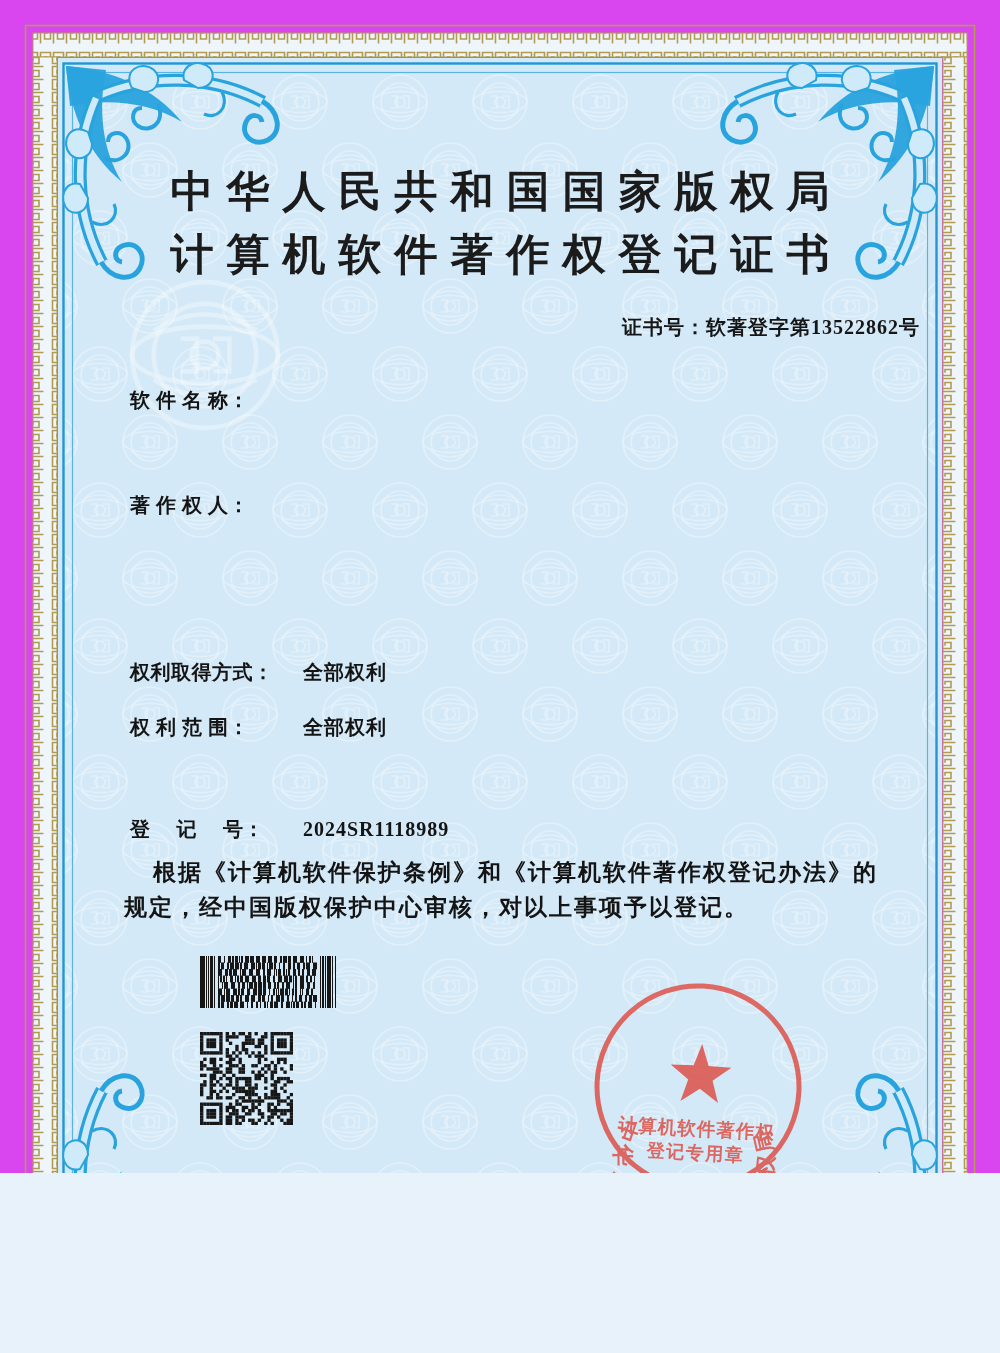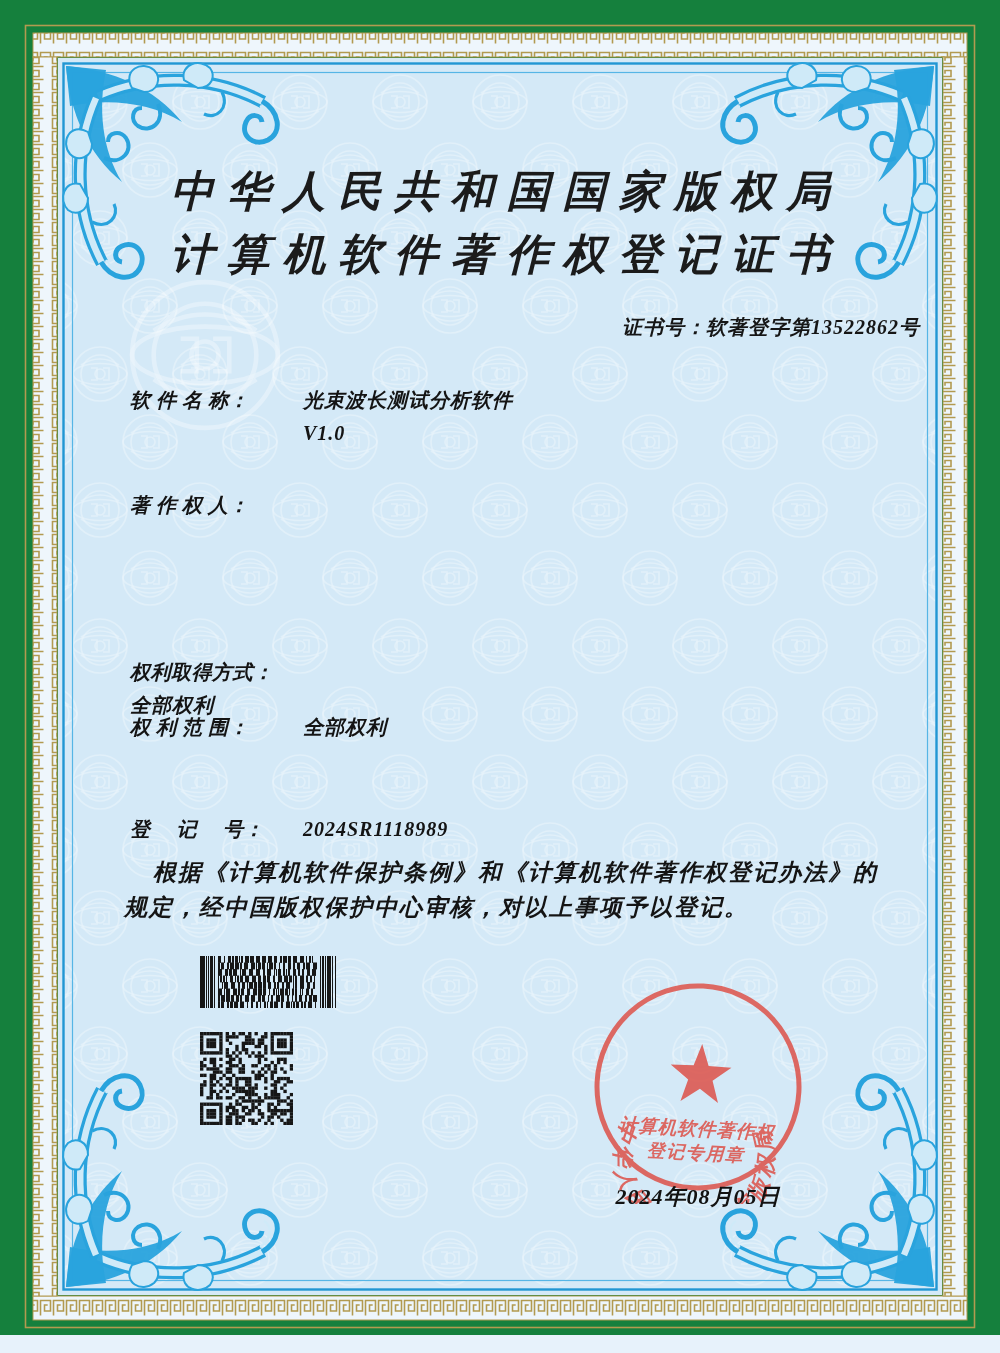--- a/index.html
+++ b/index.html
@@ -2,24 +2,23 @@
 <html><head>
 <meta charset="utf-8">
 <style>
   html,body{margin:0;padding:0;}
   body{
     background:#e7f2fb;
     font-family:"Liberation Serif","DejaVu Serif",serif;
   }
   .page{
     position:relative;
-    width:1000px;height:1335px;
-    background:#15803d;
+    width:1000px;height:1173px;
+    background:#d946ef;
     overflow:hidden;
-    font-style:italic;
   }
   .frame-svg{
     position:absolute;left:0;top:0;width:1000px;height:1353px;
   }
   .abs{position:absolute;}
   .title{
     left:0;width:1000px;text-align:center;
     color:#1b1b1b;font-weight:bold;
     font-size:43px;line-height:1;
     letter-spacing:13px;text-indent:13px;
@@ -37,21 +36,21 @@
   .field{
     left:130px;display:flex;align-items:flex-start;
     color:#141414;font-weight:bold;font-size:20px;line-height:33px;
     white-space:nowrap;
   }
   .flabel{display:inline-block;width:173px;letter-spacing:0.5px;}
   .fvalue{display:inline-block;letter-spacing:1px;}
   .fvalue .vline{display:block;}
   .row1{top:384px;}
   .row2{top:489px;}
-  .row3{top:656px;flex-direction:column;}
+  .row3{top:656px;}
   .row4{top:711px;}
   .row5{top:766px;margin-top:47px;}
   .stline{
     color:#141414;font-weight:600;font-size:23px;line-height:1.2;
     letter-spacing:2px;white-space:nowrap;
   }
   .stline1{top:827px;left:153px;margin-top:32px;}
   .stline2{top:894px;left:124px;}
   .barcode-svg{left:200px;top:956px;}
   .qr-svg{left:200px;top:1032px;}
@@ -140,24 +139,20 @@
 
   <div class="abs title title1">中华人民共和国国家版权局</div>
   <div class="abs title title2">计算机软件著作权登记证书</div>
 
   <div class="abs certno">
     <span>证书号：</span><span class="cn-value">软著登字第13522862号</span>
   </div>
 
   <div class="abs field row1">
     <span class="flabel">软 件 名 称：</span>
-    <span class="fvalue">
-      <span class="vline">光束波长测试分析软件</span>
-      <span class="vline">V1.0</span>
-    </span>
   </div>
   <div class="abs field row2">
     <span class="flabel">著 作 权 人：</span>
   </div>
   <div class="abs field row3">
     <span class="flabel">权利取得方式：</span>
     <span class="fvalue">全部权利</span>
   </div>
   <div class="abs field row4">
     <span class="flabel">权 利 范 围：</span>

